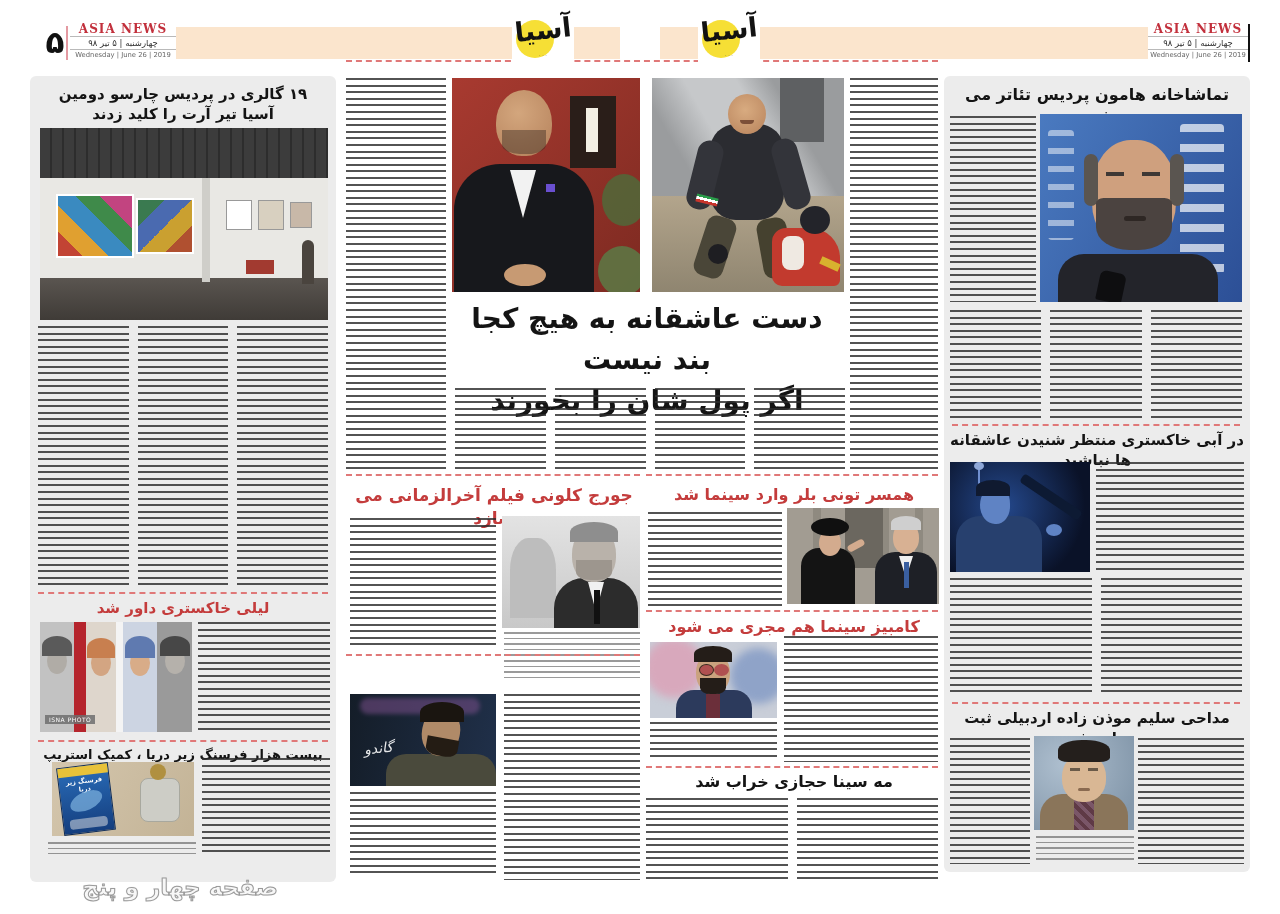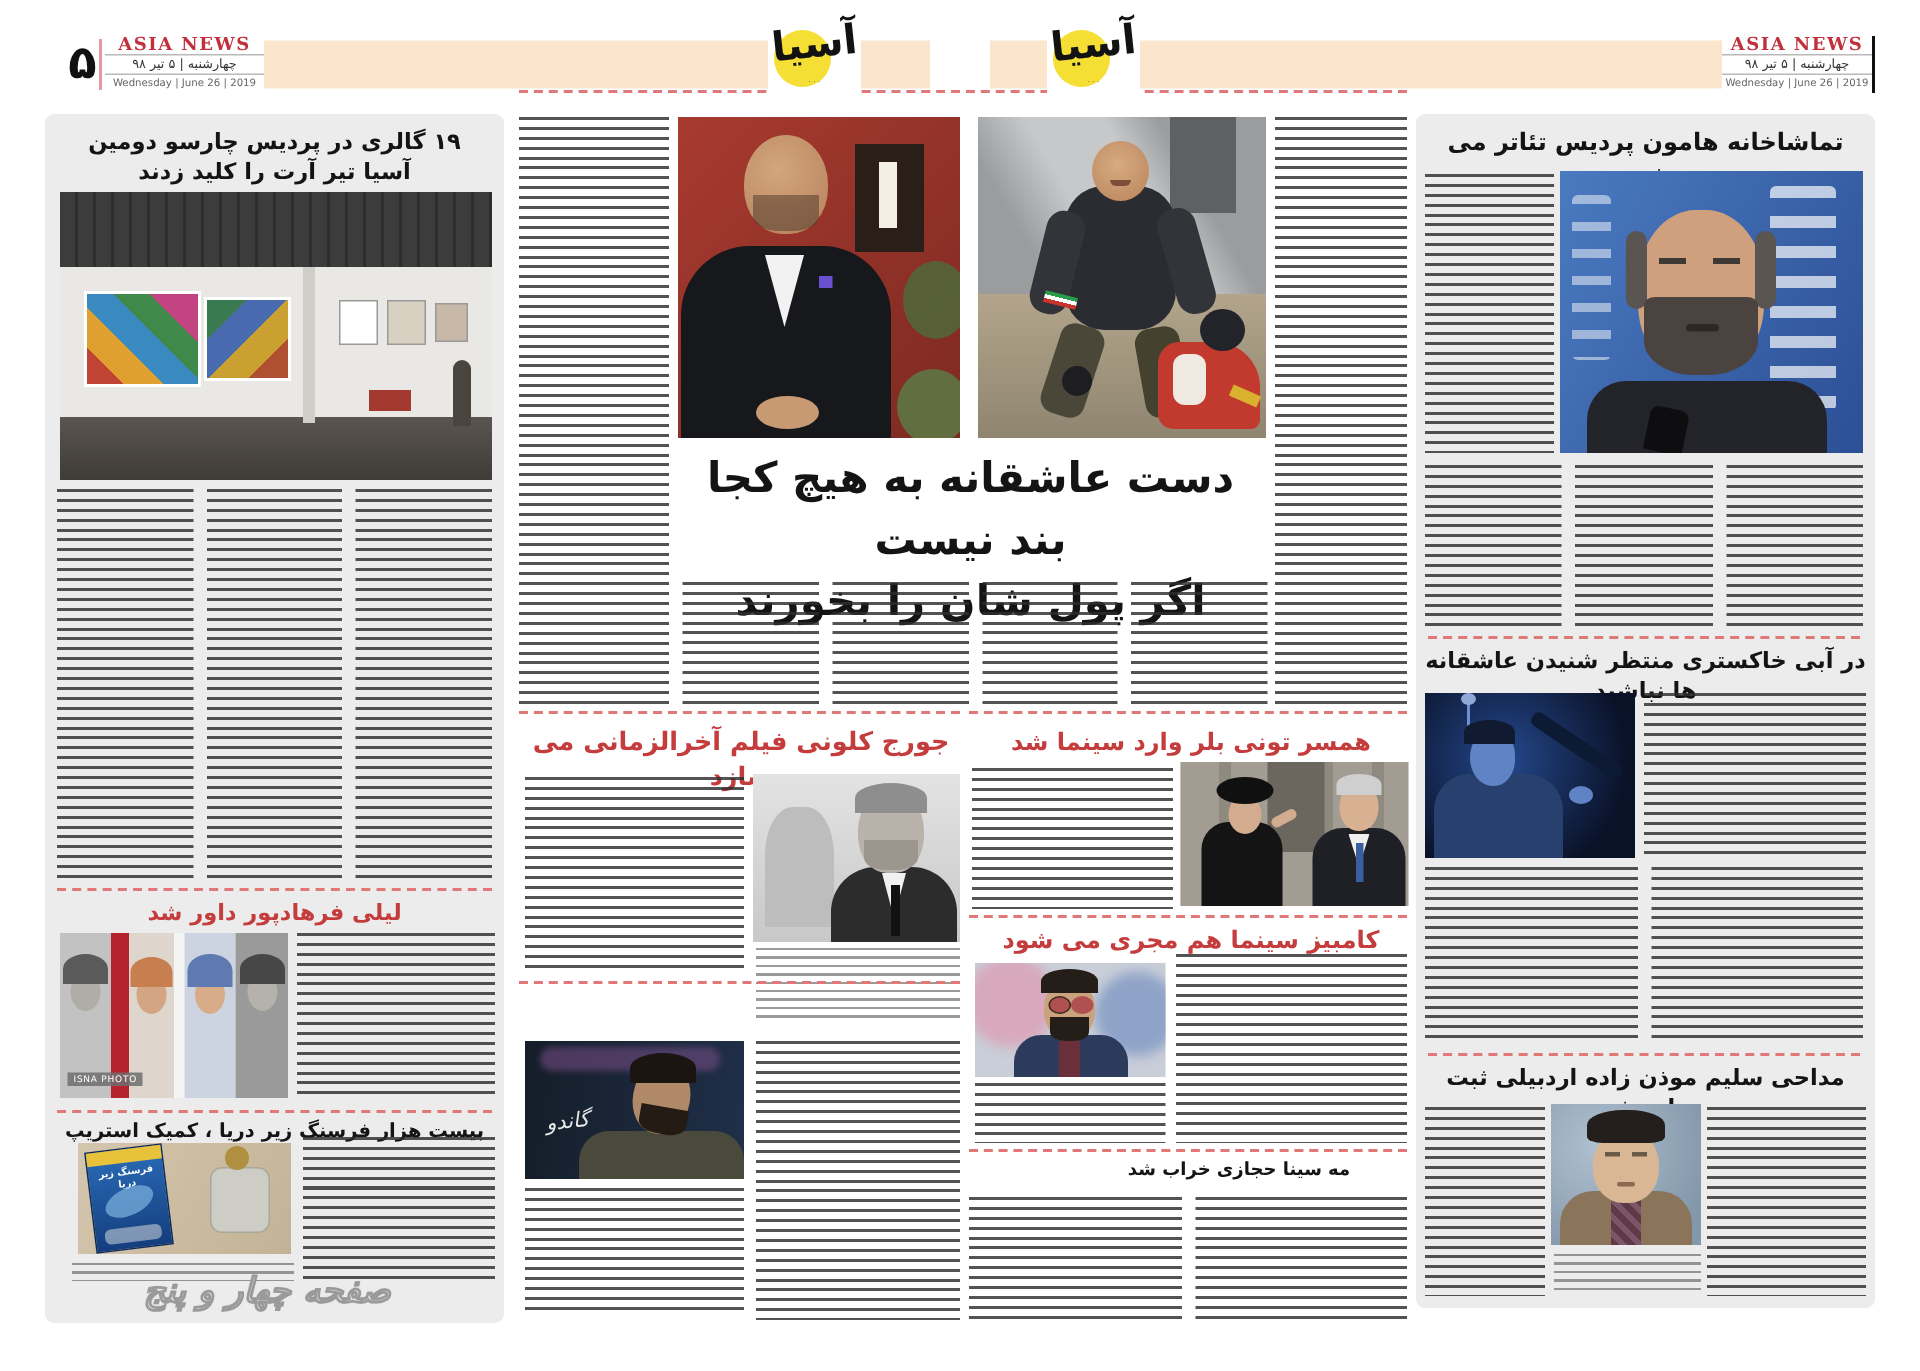--- a/index.html
+++ b/index.html
@@ -173,21 +173,21 @@
     <div class="abs" style="left:46px;top:10px;width:34px;height:42px;border-radius:48%;background:#caa27e;"></div>
     <div class="abs" style="left:44px;top:4px;width:38px;height:16px;border-radius:50% 50% 0 0;background:#241d18;"></div>
     <div class="abs" style="left:50px;top:36px;width:26px;height:16px;border-radius:0 0 40% 40%;background:#241d18;"></div>
     <div class="abs" style="left:49px;top:22px;width:13px;height:10px;border-radius:50%;background:#b05050;box-shadow:15px 0 0 #b05050;border:1px solid #3a2a20;"></div>
   </div>
   <div class="abs tl" style="left:784px;top:636px;width:154px;height:126px;"></div>
   <div class="abs tl" style="left:650px;top:722px;width:127px;height:40px;"></div>
 
   <div class="abs div-red" style="left:646px;top:766px;width:292px;"></div>
 
-  <div class="abs hl" style="left:678px;top:771px;width:296px;font-size:12px;">مه سینا حجازی خراب شد</div>
+  <div class="abs hl" style="left:646px;top:771px;width:296px;font-size:16px;">مه سینا حجازی خراب شد</div>
   <div class="abs cols" style="left:646px;top:798px;width:292px;height:82px;">
     <div class="tl"></div>
     <div class="tl"></div>
   </div>
 
   <div class="abs hl" style="left:36px;top:84px;width:294px;font-size:15px;">
     <div>۱۹ گالری در پردیس چارسو دومین</div>
     <div>آسیا تیر آرت را کلید زدند</div>
   </div>
   <div class="photo" style="left:40px;top:128px;width:288px;height:192px;background:#e9e8e4;">
@@ -203,21 +203,21 @@
     <div class="abs" style="left:262px;top:112px;width:12px;height:44px;border-radius:6px 6px 0 0;background:#4a443e;"></div>
   </div>
   <div class="abs cols" style="left:38px;top:326px;width:290px;height:260px;">
     <div class="tl"></div>
     <div class="tl"></div>
     <div class="tl"></div>
   </div>
 
   <div class="abs div-red" style="left:38px;top:592px;width:290px;"></div>
 
-  <div class="abs hl red" style="left:36px;top:598px;width:294px;font-size:15px;">لیلی فرهادپور داور شد</div>
+  <div class="abs hl red" style="left:36px;top:598px;width:294px;font-size:15px;">لیلی خاکستری داور شد</div>
   <div class="photo" style="left:40px;top:622px;width:152px;height:110px;background:#fff;display:flex;">
     <div style="width:34px;background:#c2c2c2;position:relative;">
       <div class="abs" style="left:7px;top:26px;width:20px;height:26px;border-radius:50%;background:#b0aca6;"></div>
       <div class="abs" style="left:2px;top:14px;width:30px;height:20px;border-radius:50% 50% 0 0;background:#5a5a5a;"></div>
     </div>
     <div style="width:12px;background:#b5242c;"></div>
     <div style="width:30px;background:#ded6cc;position:relative;">
       <div class="abs" style="left:5px;top:28px;width:20px;height:26px;border-radius:50%;background:#d3a582;"></div>
       <div class="abs" style="left:1px;top:16px;width:28px;height:20px;border-radius:50% 50% 0 0;background:#c87f4f;"></div>
     </div>
@@ -245,21 +245,21 @@
       <div style="position:absolute;left:0;top:11px;width:100%;text-align:center;color:#fff;font-size:6.5px;direction:rtl;font-weight:bold;">فرسنگ زیر دریا</div>
       <div style="position:absolute;left:8px;top:26px;width:34px;height:18px;border-radius:50%;background:#7fb3e0;opacity:.7;transform:rotate(-18deg);"></div>
       <div style="position:absolute;left:6px;bottom:4px;width:38px;height:10px;background:rgba(230,230,230,.5);border-radius:4px;"></div>
     </div>
     <div class="abs" style="left:88px;top:16px;width:38px;height:42px;border-radius:8px;background:#cdcdc6;border:1px solid #a8a89e;"></div>
     <div class="abs" style="left:98px;top:2px;width:16px;height:16px;border-radius:50%;background:#b09040;"></div>
   </div>
   <div class="abs tl" style="left:202px;top:758px;width:128px;height:98px;"></div>
   <div class="abs tl-light" style="left:48px;top:842px;width:148px;height:12px;"></div>
 
-  <div class="abs wm-outline" style="left:78px;top:848px;width:200px;font-size:23px;font-weight:bold;direction:rtl;text-align:center;font-style:italic;">صفحه چهار و پنج</div>
+  <div class="abs wm-outline" style="left:78px;top:874px;width:200px;font-size:23px;font-weight:bold;direction:rtl;">صفحه چهار و پنج</div>
 
   <div class="abs hl" style="left:950px;top:84px;width:294px;font-size:16px;">تماشاخانه هامون پردیس تئاتر می شود</div>
   <div class="abs tl" style="left:950px;top:116px;width:86px;height:186px;"></div>
   <div class="photo" style="left:1040px;top:114px;width:202px;height:188px;background:linear-gradient(120deg,#4a7ac0,#2c4f96);">
     <div class="abs" style="left:140px;top:10px;width:44px;height:150px;background:repeating-linear-gradient(to bottom,rgba(255,255,255,.85) 0 8px,transparent 8px 20px);border-radius:4px;opacity:.8;"></div>
     <div class="abs" style="left:8px;top:16px;width:26px;height:110px;background:repeating-linear-gradient(to bottom,rgba(255,255,255,.7) 0 6px,transparent 6px 18px);border-radius:4px;opacity:.7;"></div>
     <div class="abs" style="left:18px;top:140px;width:160px;height:48px;border-radius:26px 26px 0 0;background:#23242a;"></div>
     <div class="abs" style="left:52px;top:26px;width:84px;height:108px;border-radius:46% 46% 42% 42%;background:#cfa07e;"></div>
     <div class="abs" style="left:44px;top:40px;width:14px;height:52px;border-radius:8px;background:#5a5550;"></div>
     <div class="abs" style="left:130px;top:40px;width:14px;height:52px;border-radius:8px;background:#5a5550;"></div>

